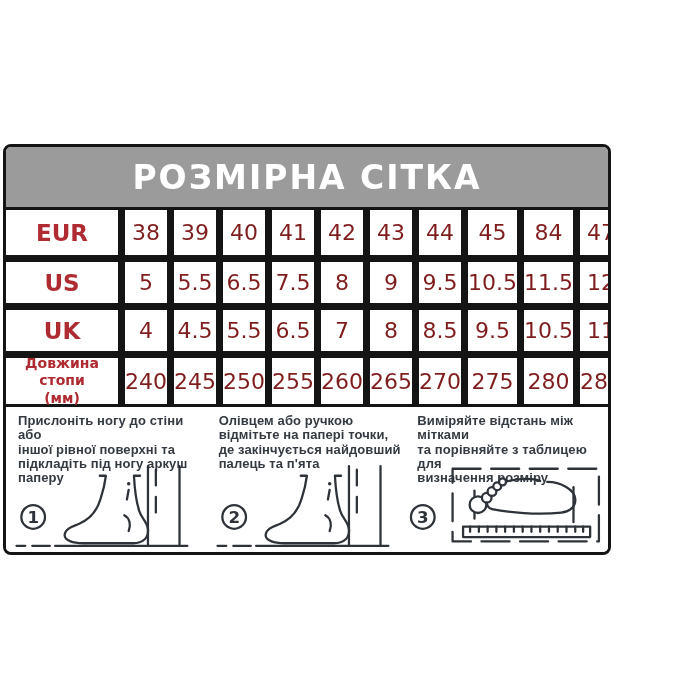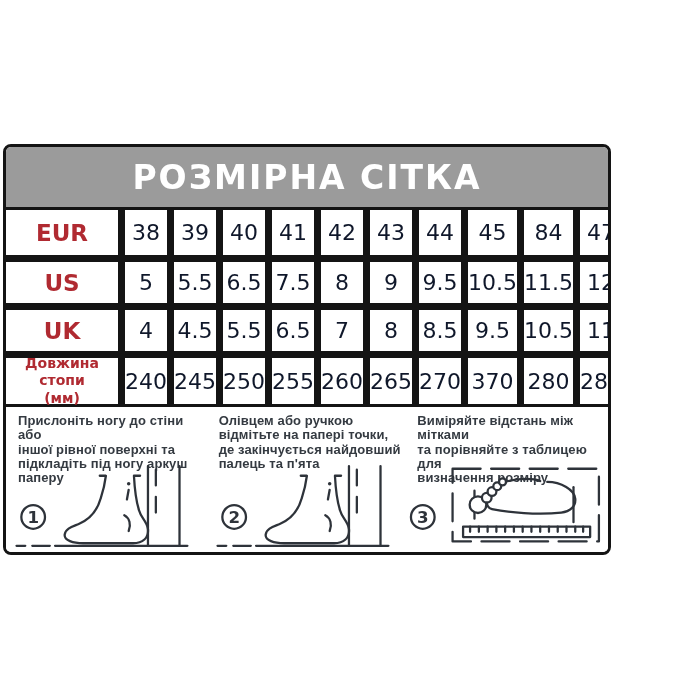--- a/index.html
+++ b/index.html
@@ -14,21 +14,21 @@
   .card{position:absolute;left:3px;top:144px;width:608px;height:411px;box-sizing:border-box;
         border:3px solid var(--grid);border-radius:8px;background:#fff;overflow:hidden;
         display:flex;flex-direction:column;}
   .header{height:60px;flex:0 0 60px;background:var(--header-bg);border-bottom:3px solid var(--grid);
           display:flex;align-items:center;justify-content:center;color:#fff;
           font-weight:700;font-size:33px;letter-spacing:2px;font-family:"DejaVu Sans","Liberation Sans",sans-serif;}
   .table{flex:0 0 182px;background:var(--grid);display:grid;
          grid-template-columns:112px repeat(11,1fr);
          grid-template-rows:45px 41px 41px 46px;gap:7px;border-bottom:3px solid var(--grid);}
   .cell{background:#fff;display:flex;align-items:center;justify-content:center;
-        font-size:22px;color:#0f172a;font-family:"DejaVu Sans","Liberation Sans",sans-serif;}
+        font-size:22px;color:#7f1d1d;font-family:"DejaVu Sans","Liberation Sans",sans-serif;}
   .cell.label{color:var(--accent);font-weight:700;font-size:23px;}
   .cell.label.small{font-size:14px;line-height:1.25;text-align:center;padding:0 20px;}
   .steps{flex:1 1 auto;display:flex;background:#fff;}
   .step{flex:1 1 0;position:relative;overflow:hidden;}
   .step-text{margin:7px 4px 0 12px;font-weight:700;font-size:13px;line-height:1.1;
              color:#343a41;white-space:pre-line;letter-spacing:0.1px;}
   .step:last-child .step-text{margin-left:10px;}
   .step svg{position:absolute;left:0;bottom:0;width:100%;height:108px;display:block;}
   .lineart path,.lineart line,.lineart rect,.lineart circle{
       stroke:var(--ink);stroke-width:2.6;fill:none;stroke-linecap:round;stroke-linejoin:round;}
@@ -82,21 +82,21 @@
         <div class="cell">11</div>
         <div class="cell">12</div>
         <div class="cell label small">Довжина стопи (мм)</div>
         <div class="cell">240</div>
         <div class="cell">245</div>
         <div class="cell">250</div>
         <div class="cell">255</div>
         <div class="cell">260</div>
         <div class="cell">265</div>
         <div class="cell">270</div>
-        <div class="cell">370</div>
+        <div class="cell">275</div>
         <div class="cell">280</div>
         <div class="cell">285</div>
         <div class="cell">290</div>
       </div>
 
     <div class="steps">
 
       <div class="step">
         <p class="step-text">Прислоніть ногу до стіни або
 іншої рівної поверхні та

